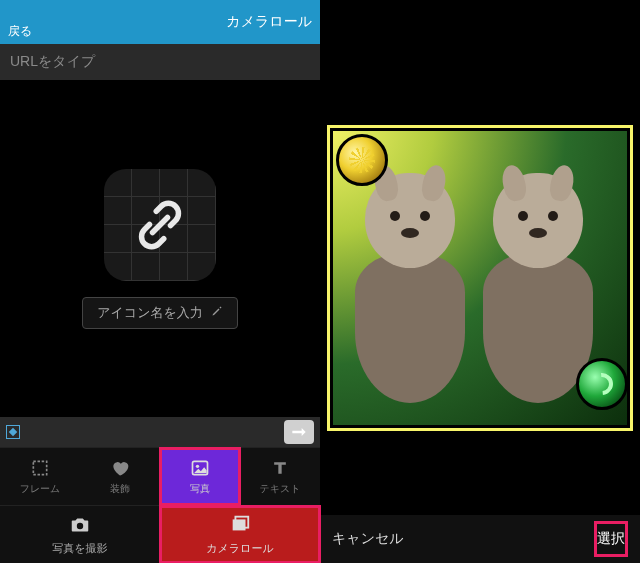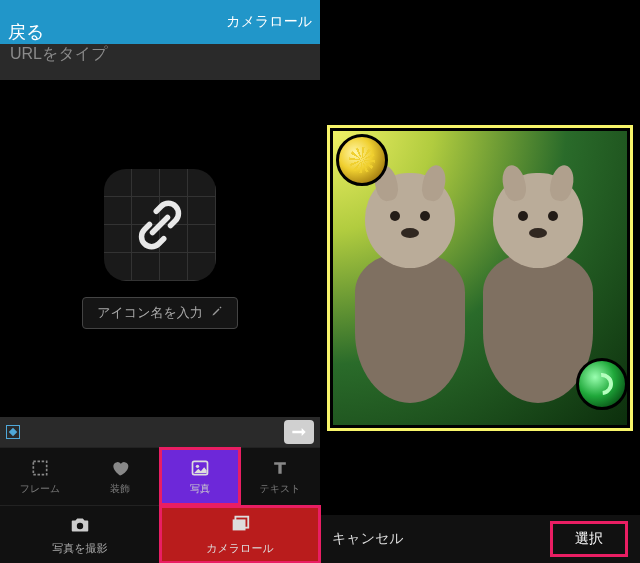--- a/index.html
+++ b/index.html
@@ -30,29 +30,30 @@
   .header {
     height: 44px;
     background: #2196c9;
     display: flex;
     align-items: center;
     justify-content: space-between;
     padding: 0 8px;
     color: #fff;
     font-size: 14px;
   }
-  .header-back { font-size: 18px; margin-top: 19px; }
+  .header-back { font-size: 12px; margin-top: 19px; }
   .header-title { font-weight: 600; font-size: 15px; }
   .header-install { font-size: 14px; }
   .url-bar {
     height: 36px;
     background: #2a2a2a;
     color: #8a8a8a;
-    font-size: 16px;
-    display: flex;
+    font-size: 14px;
+    display: flex;
+    align-items: center;
     padding: 0 10px;
   }
   .icon-area {
     flex: 1;
     display: flex;
     flex-direction: column;
     align-items: center;
     justify-content: center;
     gap: 16px;
   }
@@ -273,21 +274,21 @@
     display: flex;
     align-items: center;
     justify-content: space-between;
     padding: 0 12px;
   }
   .cancel-btn { color: #ddd; font-size: 14px; }
   .select-btn {
     color: #fff;
     font-size: 14px;
     border: 3px solid #e91e63;
-    padding: 6px 22px;
+    padding: 6px 0;
   }
 </style>
 </head>
 <body>
 
 <div class="panel-left">
 
   <div class="header">
     <span class="header-back">戻る</span>
     <span class="header-install">カメラロール</span>

